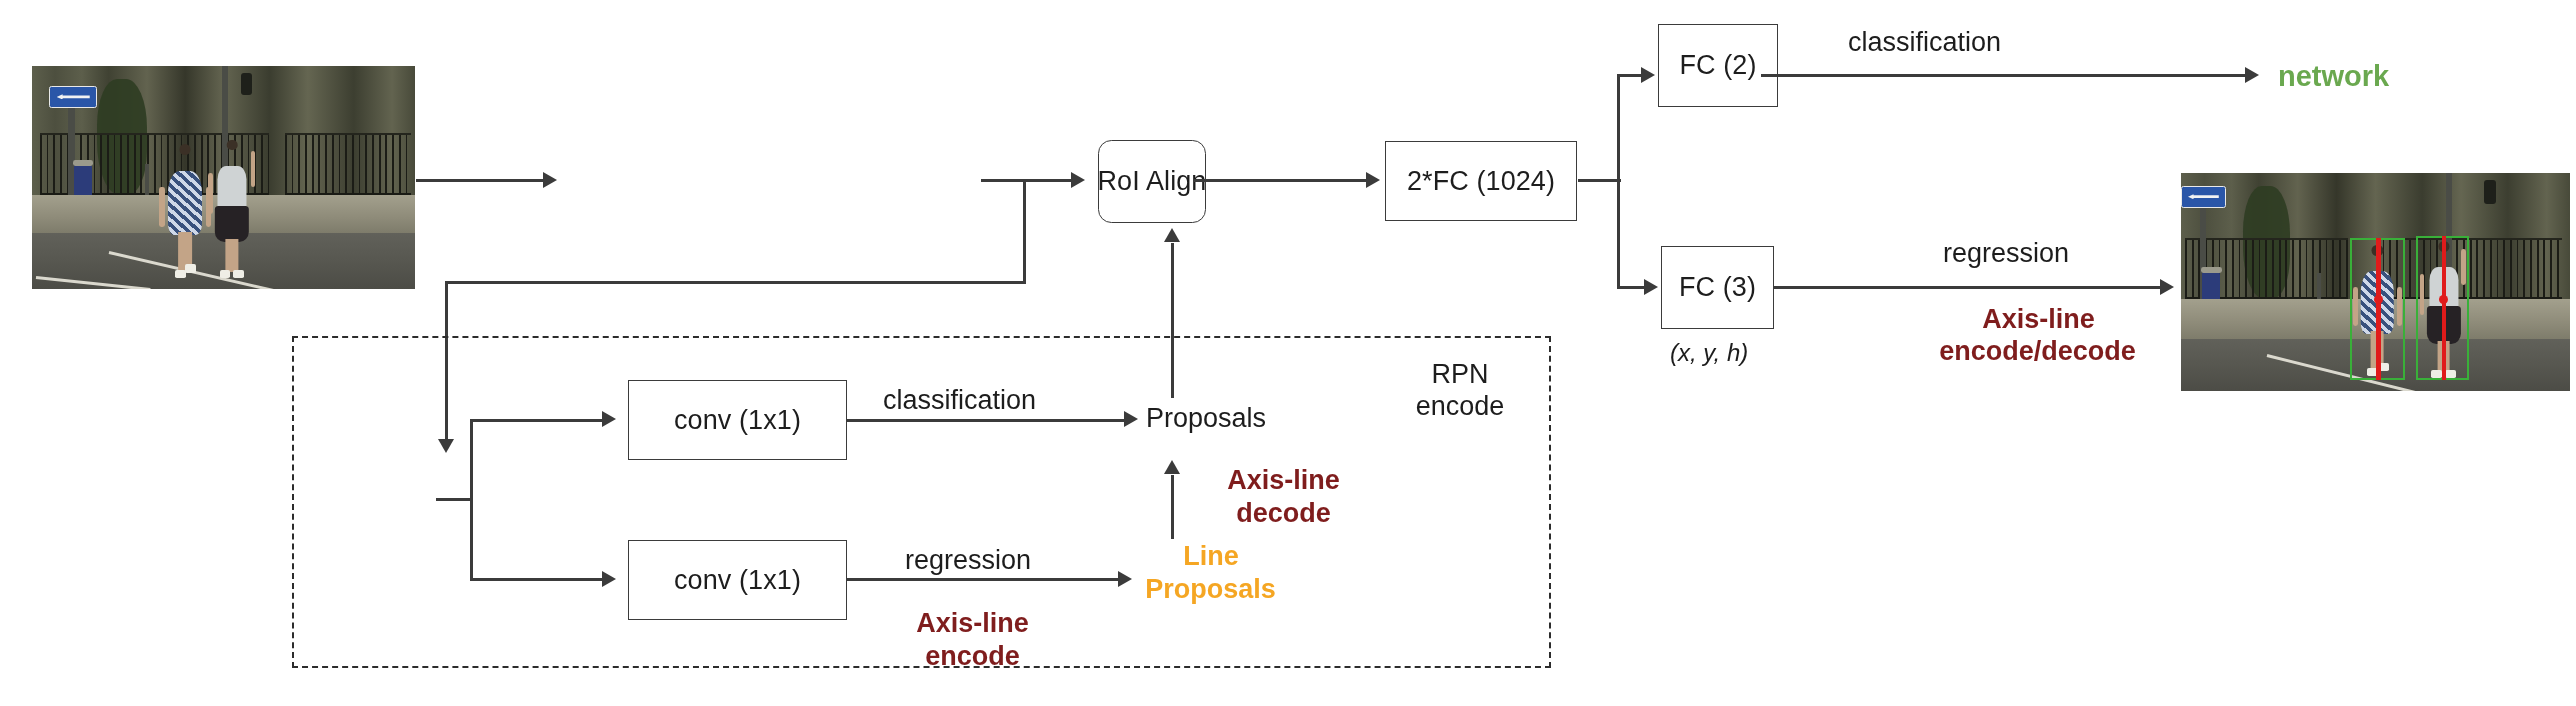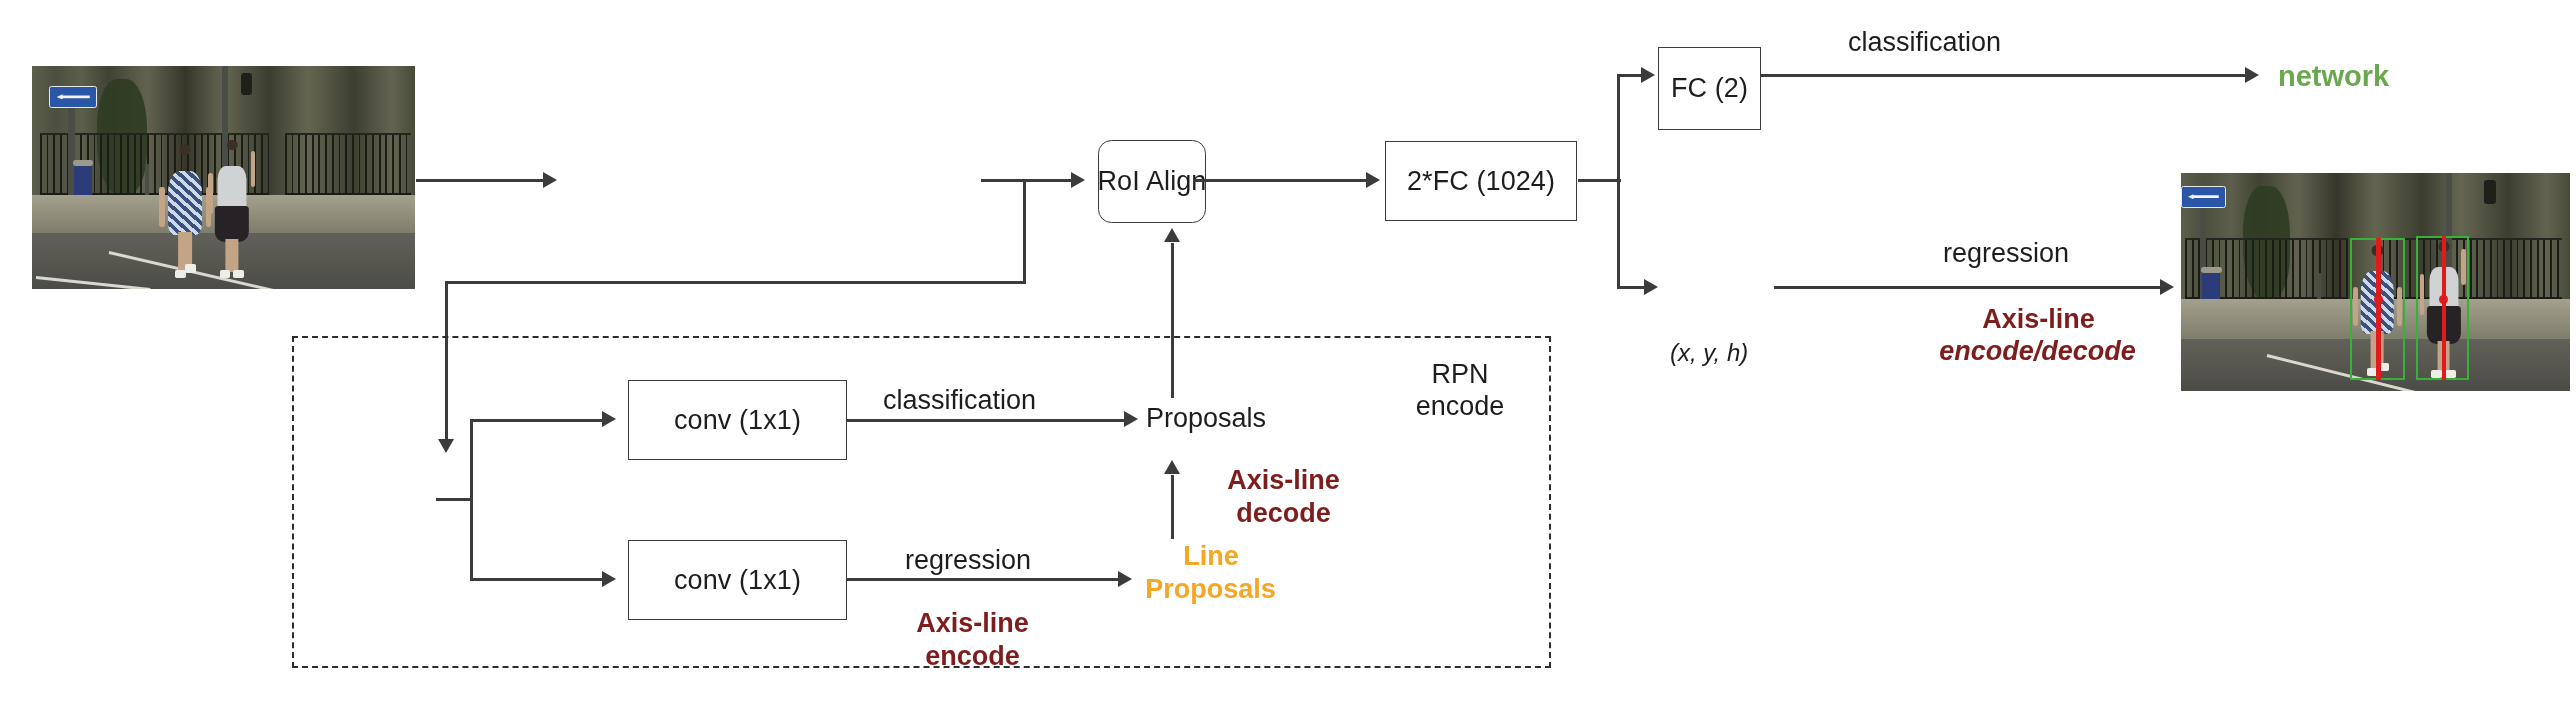--- a/index.html
+++ b/index.html
@@ -156,32 +156,33 @@
 
   <div class="node" style="left:1385px;top:141px;width:192px;height:80px;">2*FC (1024)</div>
 
   <div class="hl" style="left:1578px;top:179px;width:43px;"></div>
   <div class="vl" style="left:1617px;top:74px;height:213px;"></div>
   <div class="hl" style="left:1617px;top:74px;width:25.6px;"></div>
   <div class="arrowR" style="left:1641px;top:67px;"></div>
   <div class="hl" style="left:1617px;top:286px;width:28px;"></div>
   <div class="arrowR" style="left:1644px;top:279px;"></div>
 
-  <div class="node" style="left:1658px;top:47px;width:103px;height:83px;">FC (2)</div>
+  <div class="node" style="left:1658px;top:24px;width:120px;height:83px;">FC (2)</div>
   <div class="hl" style="left:1761px;top:74px;width:487px;"></div>
   <div class="arrowR" style="left:2245px;top:67px;"></div>
   <div class="lbl" style="left:1848px;top:27px;">classification</div>
   <div class="lbl green" style="left:2278px;top:60px;font-size:29px;">network</div>
 
+  <div class="node" style="left:1661px;top:246px;width:113px;height:83px;">FC (3)</div>
   <div class="lbl ital" style="left:1670px;top:339px;font-size:24px;">(x, y, h)</div>
   <div class="hl" style="left:1774px;top:286px;width:389px;"></div>
   <div class="arrowR" style="left:2160px;top:279px;"></div>
   <div class="lbl" style="left:1943px;top:238px;">regression</div>
   <div class="lbl blue ctr" style="left:1941px;top:304px;width:195px;">Axis-line</div>
-  <div class="lbl blue ctr" style="left:1916px;top:336px;width:243px;font-style:italic;">encode/decode</div>
+  <div class="lbl blue ctr" style="left:1916px;top:336px;width:243px;">encode/decode</div>
 
   <div class="photo" style="left:2181px;top:173px;width:389px;height:218px;">
     <div class="ph-bldg"></div>
     <div class="ph-ivy" style="left:16%;top:6%;width:12%;height:52%;"></div>
     <div class="ph-fence" style="left:1%;top:30%;width:42%;height:26%;"></div>
     <div class="ph-fence" style="left:50%;top:30%;width:48%;height:26%;"></div>
     <div class="ph-pole" style="left:5%;top:8%;width:1.5%;height:62%;"></div>
     <div class="ph-sign" style="left:0%;top:6%;width:11%;height:9%;"></div>
     <div class="ph-bin" style="left:5.5%;top:45%;width:4.6%;height:17%;"></div>
     <div class="ph-pole" style="left:35%;top:46%;width:1.1%;height:20%;"></div>

